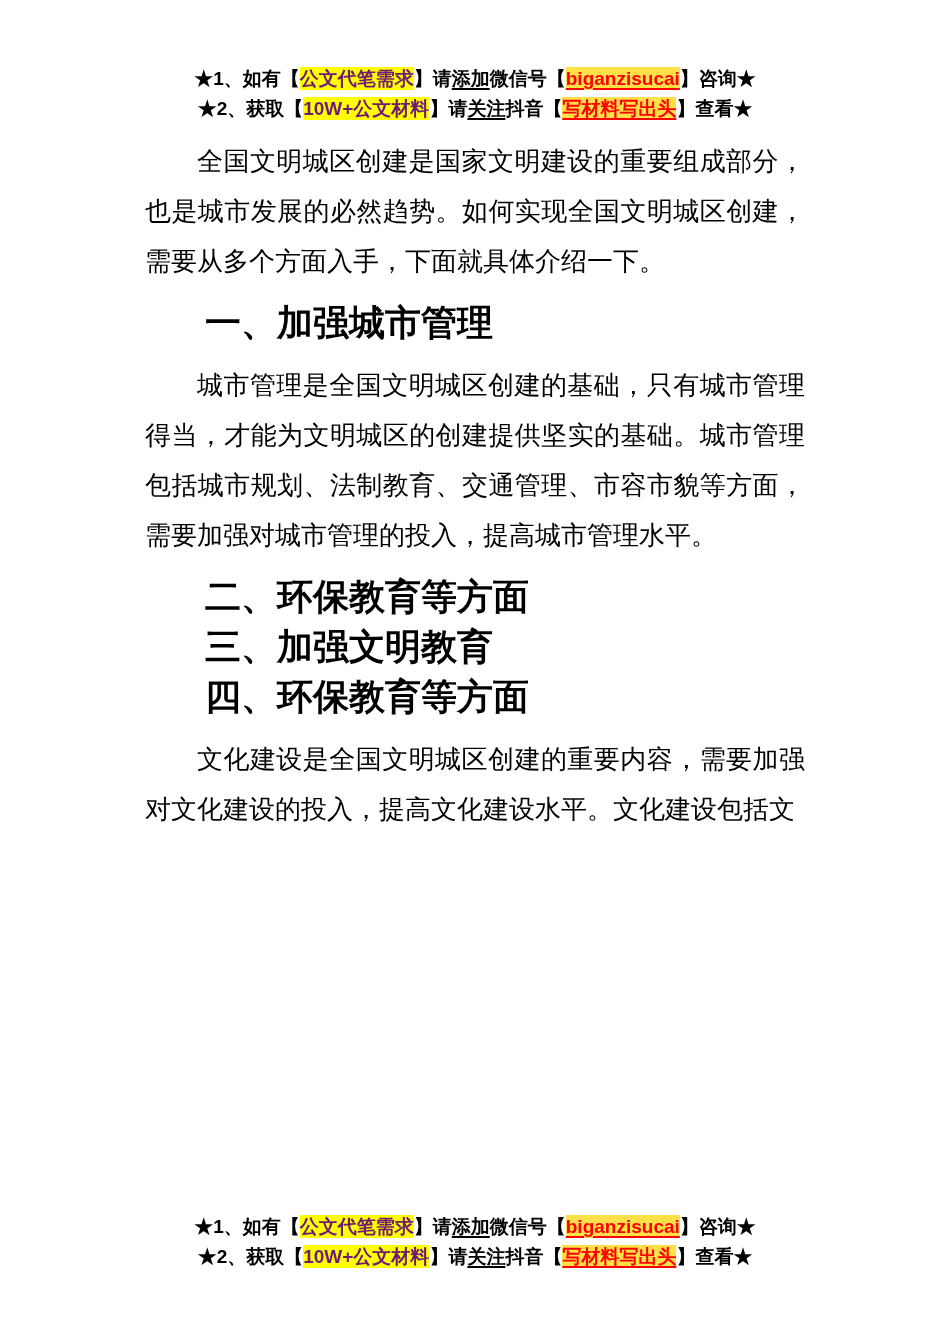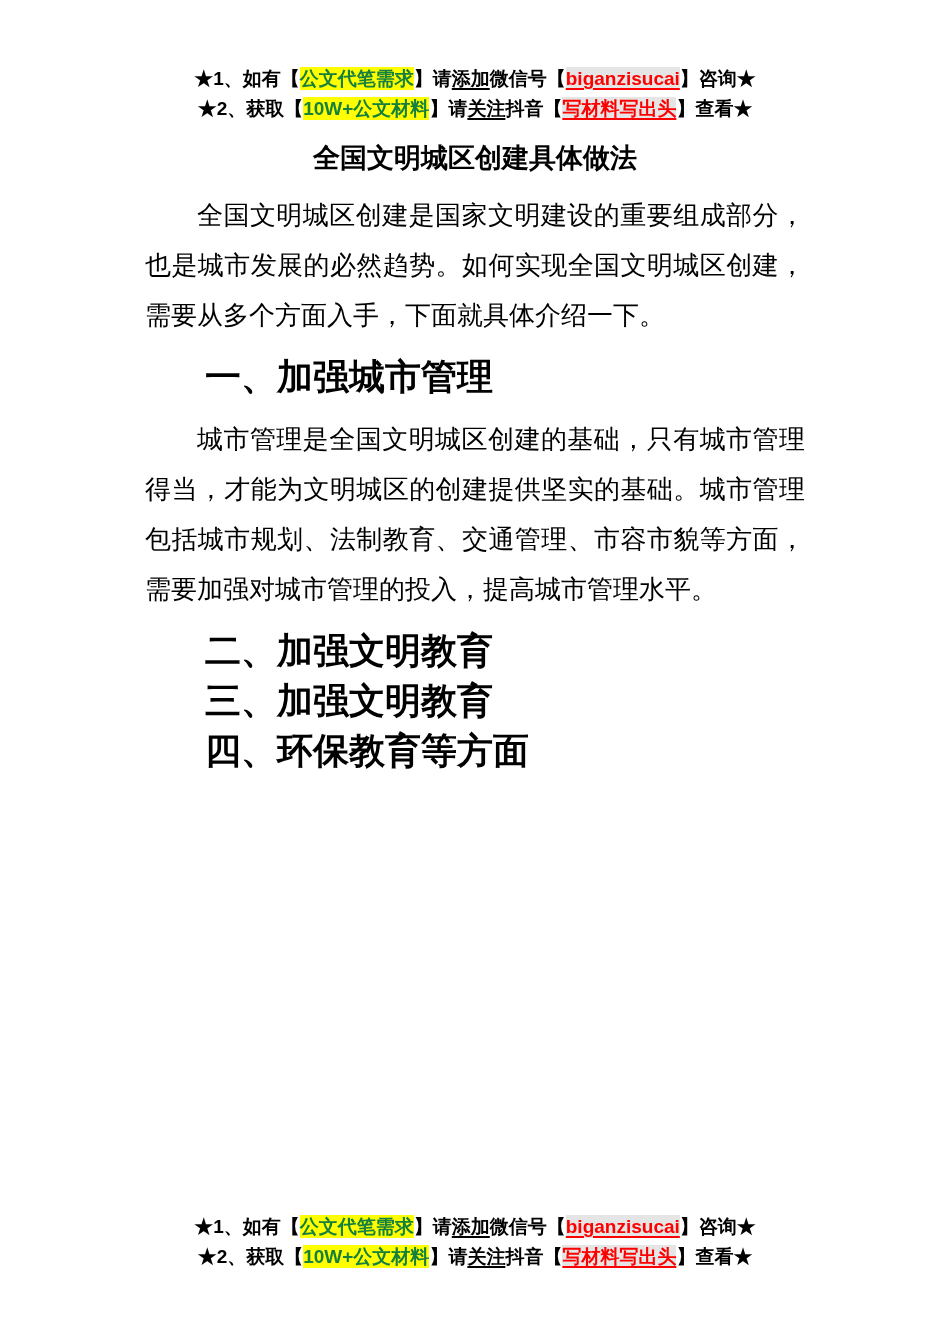--- a/index.html
+++ b/index.html
@@ -36,28 +36,28 @@
   .s-r  { font-weight: bold; }
   .s-bu {
     font-weight: bold;
     text-decoration: underline;
     text-decoration-color: #000000;
     text-decoration-thickness: 2px;
     text-underline-offset: 3px;
   }
   .s-hl {
     font-weight: bold;
-    color: #15803d;
+    color: #701a75;
     background: #ffff00;
     padding: 1px 0;
   }
   .s-hlu {
     font-weight: bold;
     color: #ff0000;
-    background: #e5e5e5;
+    background: #fde047;
     padding: 1px 0;
     text-decoration: underline;
     text-decoration-color: #ff0000;
     text-decoration-thickness: 2px;
     text-underline-offset: 3px;
   }
   
   .doc-title {
     font-size: 27px;
     font-weight: bold;
@@ -89,32 +89,32 @@
 
   <div class="notice notice-header">
     <div class="notice-line">
       <span class="s-b">★1、如有【</span><span class="s-hl">公文代笔需求</span><span class="s-b">】请</span><span class="s-bu">添加</span><span class="s-r">微信号</span><span class="s-b">【</span><span class="s-hlu">biganzisucai</span><span class="s-b">】咨询★</span>
     </div>
     <div class="notice-line">
       <span class="s-b">★2、获取【</span><span class="s-hl">10W+公文材料</span><span class="s-b">】请</span><span class="s-bu">关注</span><span class="s-r">抖音</span><span class="s-b">【</span><span class="s-hlu">写材料写出头</span><span class="s-b">】查看★</span>
     </div>
   </div>
 
-  <h1 class="doc-title">全国文明城区创建具体做法</h1>
 
   <p class="body-para">全国文明城区创建是国家文明建设的重要组成部分，也是城市发展的必然趋势。如何实现全国文明城区创建，需要从多个方面入手，下面就具体介绍一下。</p>
 
   <h2 class="sec-heading">一、加强城市管理</h2>
   <p class="body-para">城市管理是全国文明城区创建的基础，只有城市管理得当，才能为文明城区的创建提供坚实的基础。城市管理包括城市规划、法制教育、交通管理、市容市貌等方面，需要加强对城市管理的投入，提高城市管理水平。</p>
 
-  <h2 class="sec-heading">二、加强文明教育</h2>
+  <h2 class="sec-heading">二、环保教育等方面</h2>
 
   <h2 class="sec-heading">三、加强文明教育</h2>
 
   <h2 class="sec-heading">四、环保教育等方面</h2>
+  <p class="body-para">文化建设是全国文明城区创建的重要内容，需要加强对文化建设的投入，提高文化建设水平。文化建设包括文</p>
 
   <div class="notice notice-footer">
     <div class="notice-line">
       <span class="s-b">★1、如有【</span><span class="s-hl">公文代笔需求</span><span class="s-b">】请</span><span class="s-bu">添加</span><span class="s-r">微信号</span><span class="s-b">【</span><span class="s-hlu">biganzisucai</span><span class="s-b">】咨询★</span>
     </div>
     <div class="notice-line">
       <span class="s-b">★2、获取【</span><span class="s-hl">10W+公文材料</span><span class="s-b">】请</span><span class="s-bu">关注</span><span class="s-r">抖音</span><span class="s-b">【</span><span class="s-hlu">写材料写出头</span><span class="s-b">】查看★</span>
     </div>
   </div>
 

